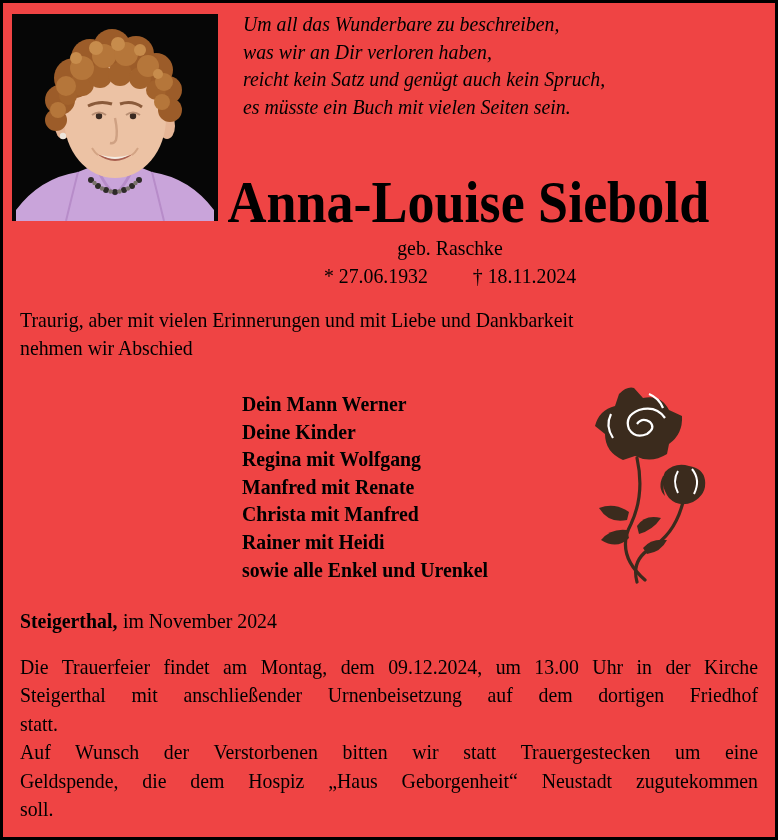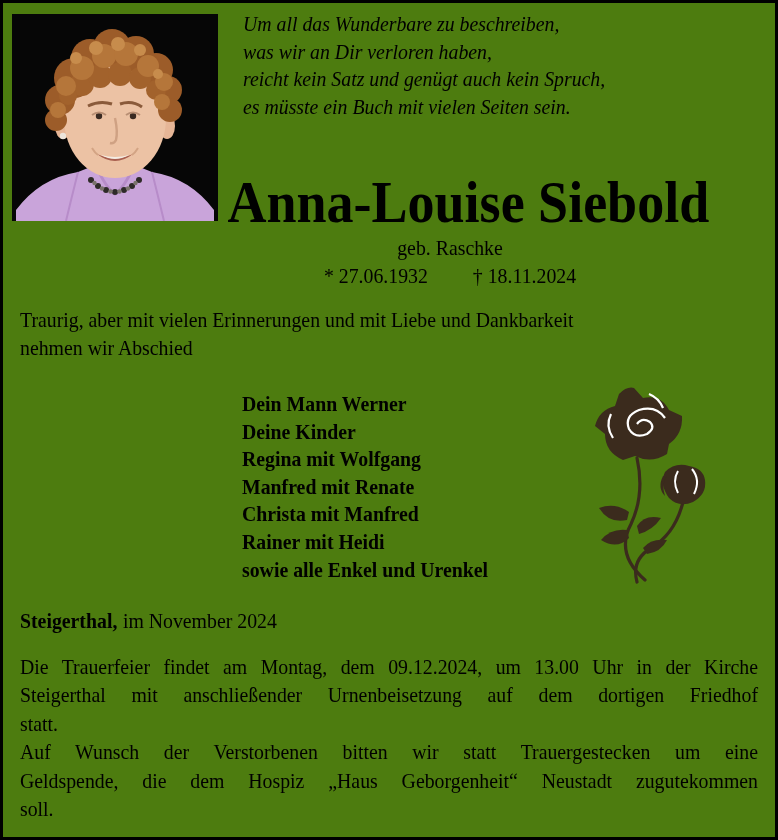--- a/index.html
+++ b/index.html
@@ -1,18 +1,18 @@
 <!DOCTYPE html>
 <html><head>
 <meta charset="utf-8">
 <style>
   html,body { margin:0; padding:0; background:#fff; }
   .page {
     position:relative; width:778px; height:840px; box-sizing:border-box;
-    background:#4d7c0f; border:3px solid #000;
+    background:#ef4444; border:3px solid #000;
     font-family:"Liberation Serif","DejaVu Serif",serif; color:#000;
     overflow:hidden;
   }
   .cond { transform:scaleX(0.9); transform-origin:0 0; }
 
   .photo { position:absolute; left:9px; top:11px; width:206px; height:207px; }
 
   .poem { position:absolute; left:240px; top:7px; width:560px;
           font-style:italic; font-size:22px; line-height:27.5px; white-space:nowrap; }
 

